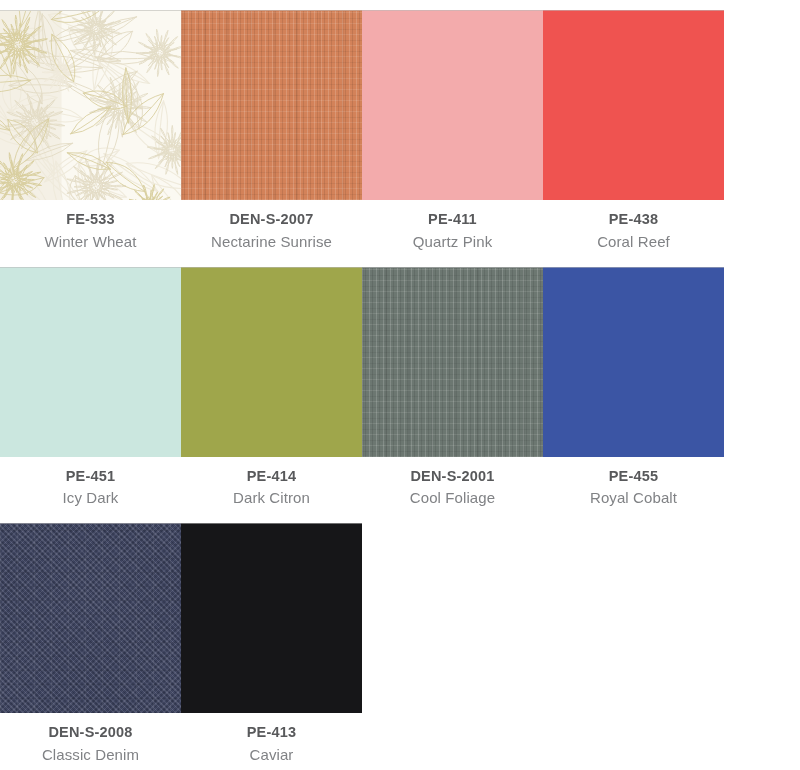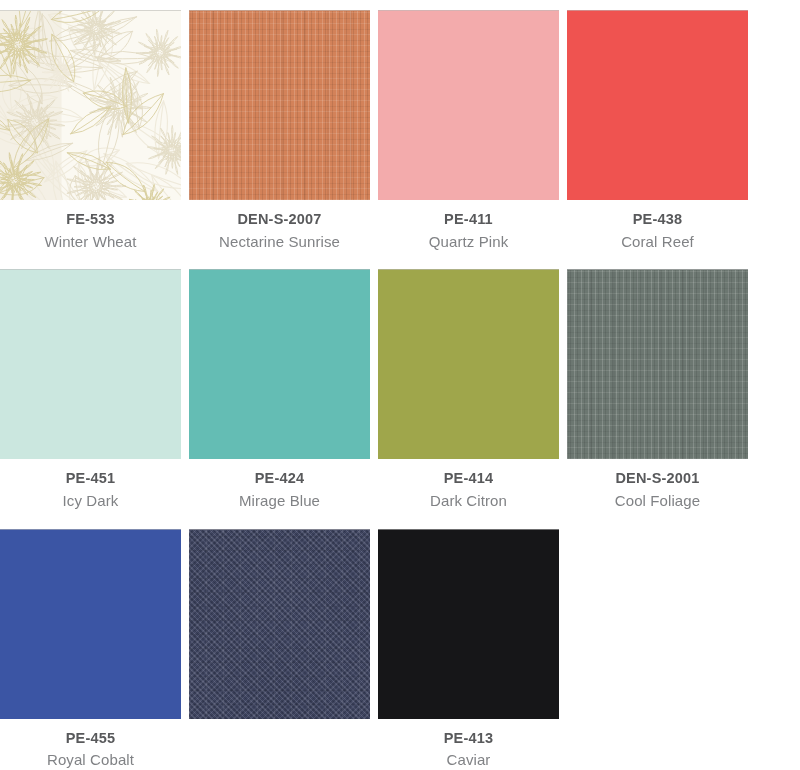--- a/index.html
+++ b/index.html
@@ -17,21 +17,20 @@
 
   #palette-grid {
     width: 642px;
     height: 770px;
     box-sizing: border-box;
     display: grid;
     grid-template-columns: repeat(4, 1fr);
     grid-template-rows: repeat(3, 1fr);
     column-gap: 0px;
     row-gap: 0px;
-    gap: 8px;
   }
 
   .swatch-cell {
     display: flex;
     flex-direction: column;
     align-items: center;
     box-sizing: border-box;
     padding-top: 10px;
   }
 
@@ -1106,27 +1105,20 @@
       </div>
     </div>
     <div class="swatch-cell">
       <div class="swatch-chip" style="background-color: rgb(203, 231, 223);"></div>
       <div class="swatch-labels">
         <span class="swatch-code">PE-451</span>
         <span class="swatch-name">Icy Dark</span>
       </div>
     </div>
     <div class="swatch-cell">
-      <div class="swatch-chip" style="background-color: rgb(100, 189, 180);"></div>
-      <div class="swatch-labels">
-        <span class="swatch-code">PE-424</span>
-        <span class="swatch-name">Mirage Blue</span>
-      </div>
-    </div>
-    <div class="swatch-cell">
       <div class="swatch-chip" style="background-color: rgb(159, 166, 75);"></div>
       <div class="swatch-labels">
         <span class="swatch-code">PE-414</span>
         <span class="swatch-name">Dark Citron</span>
       </div>
     </div>
     <div class="swatch-cell">
       <div class="swatch-chip tex-linen" style="background-color: rgb(108, 119, 113);"></div>
       <div class="swatch-labels">
         <span class="swatch-code">DEN-S-2001</span>
@@ -1135,20 +1127,24 @@
     </div>
     <div class="swatch-cell">
       <div class="swatch-chip" style="background-color: rgb(59, 85, 164);"></div>
       <div class="swatch-labels">
         <span class="swatch-code">PE-455</span>
         <span class="swatch-name">Royal Cobalt</span>
       </div>
     </div>
     <div class="swatch-cell">
       <div class="swatch-chip tex-denim" style="background-color: rgb(62, 68, 96);"></div>
+      <div class="swatch-labels">
+        <span class="swatch-code">DEN-S-2008</span>
+        <span class="swatch-name">Classic Denim</span>
+      </div>
     </div>
     <div class="swatch-cell">
       <div class="swatch-chip" style="background-color: rgb(22, 22, 24);"></div>
       <div class="swatch-labels">
         <span class="swatch-code">PE-413</span>
         <span class="swatch-name">Caviar</span>
       </div>
     </div>
   </div>
 

